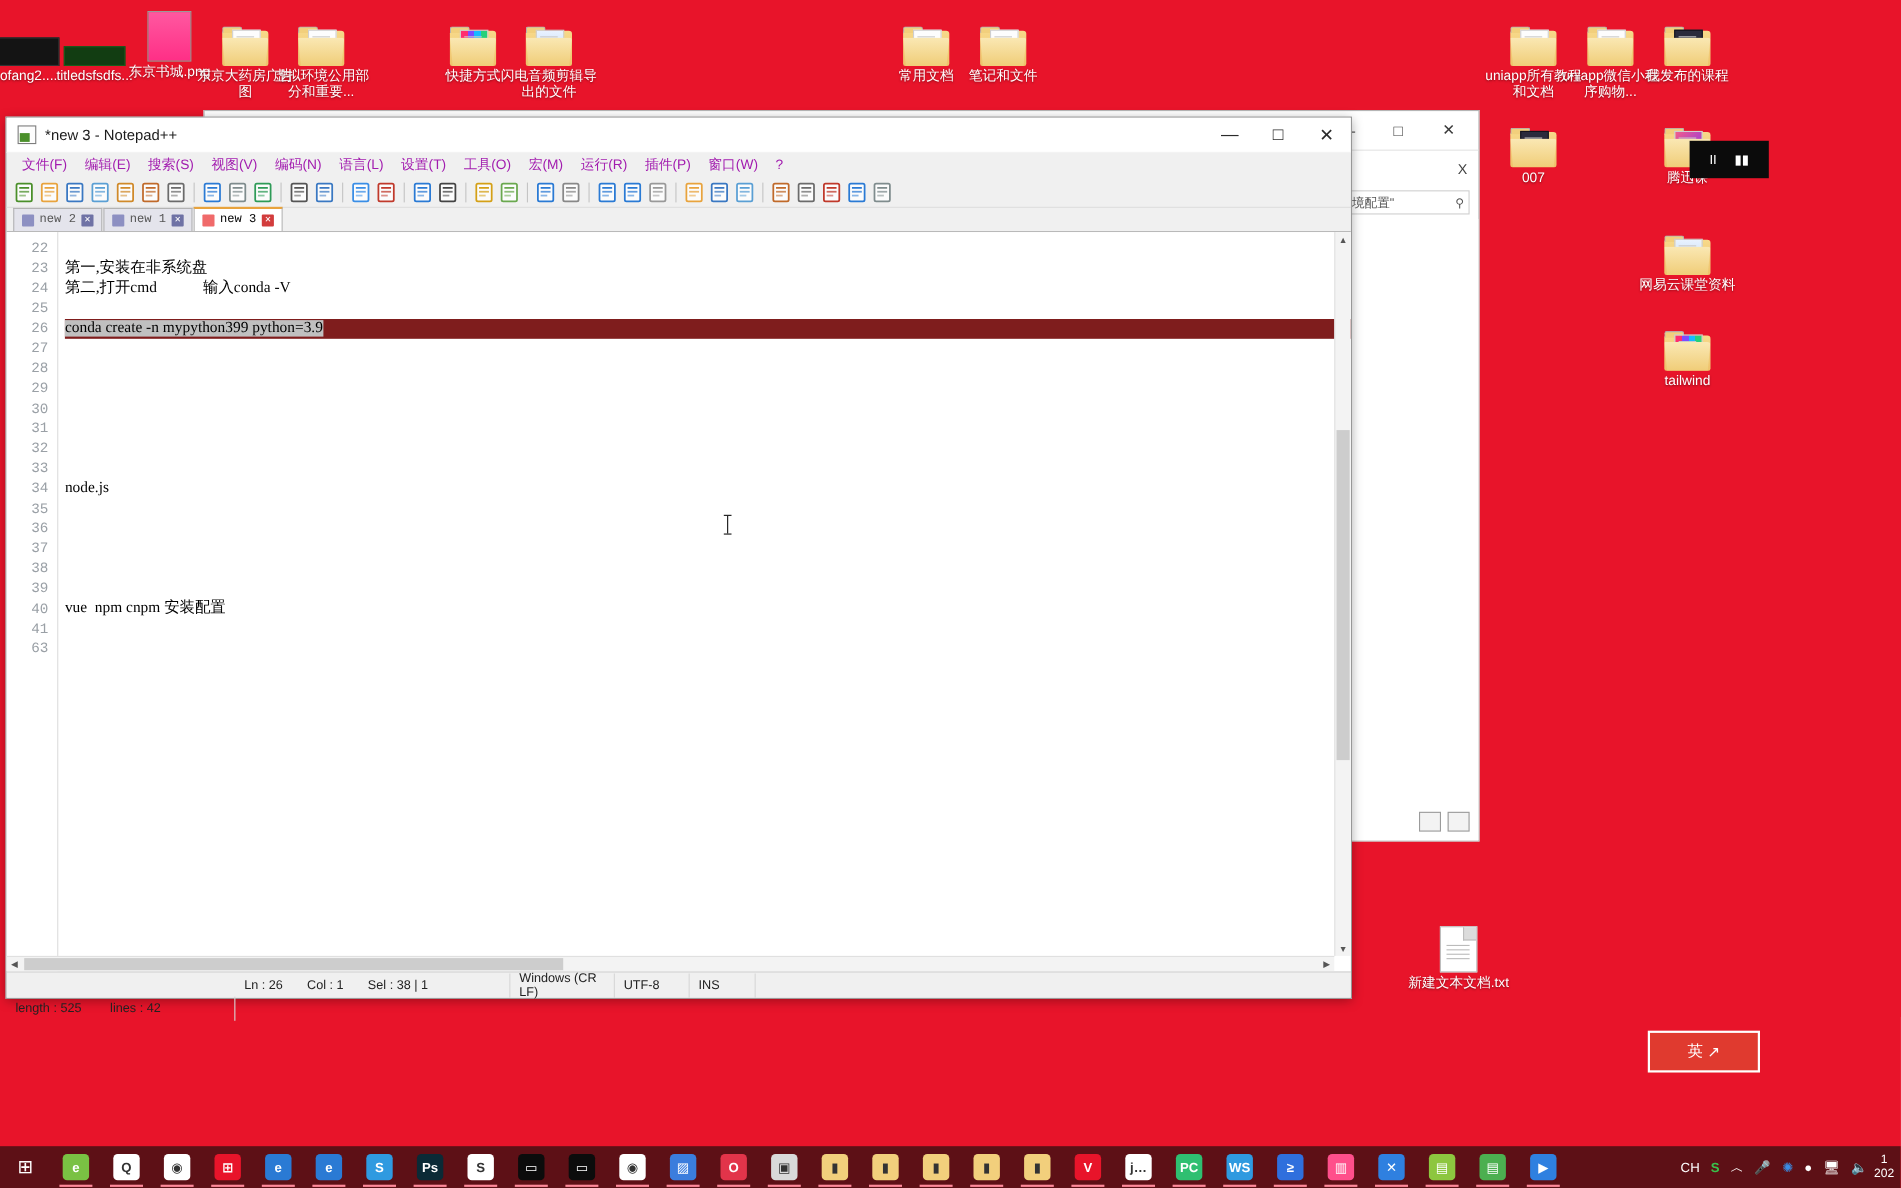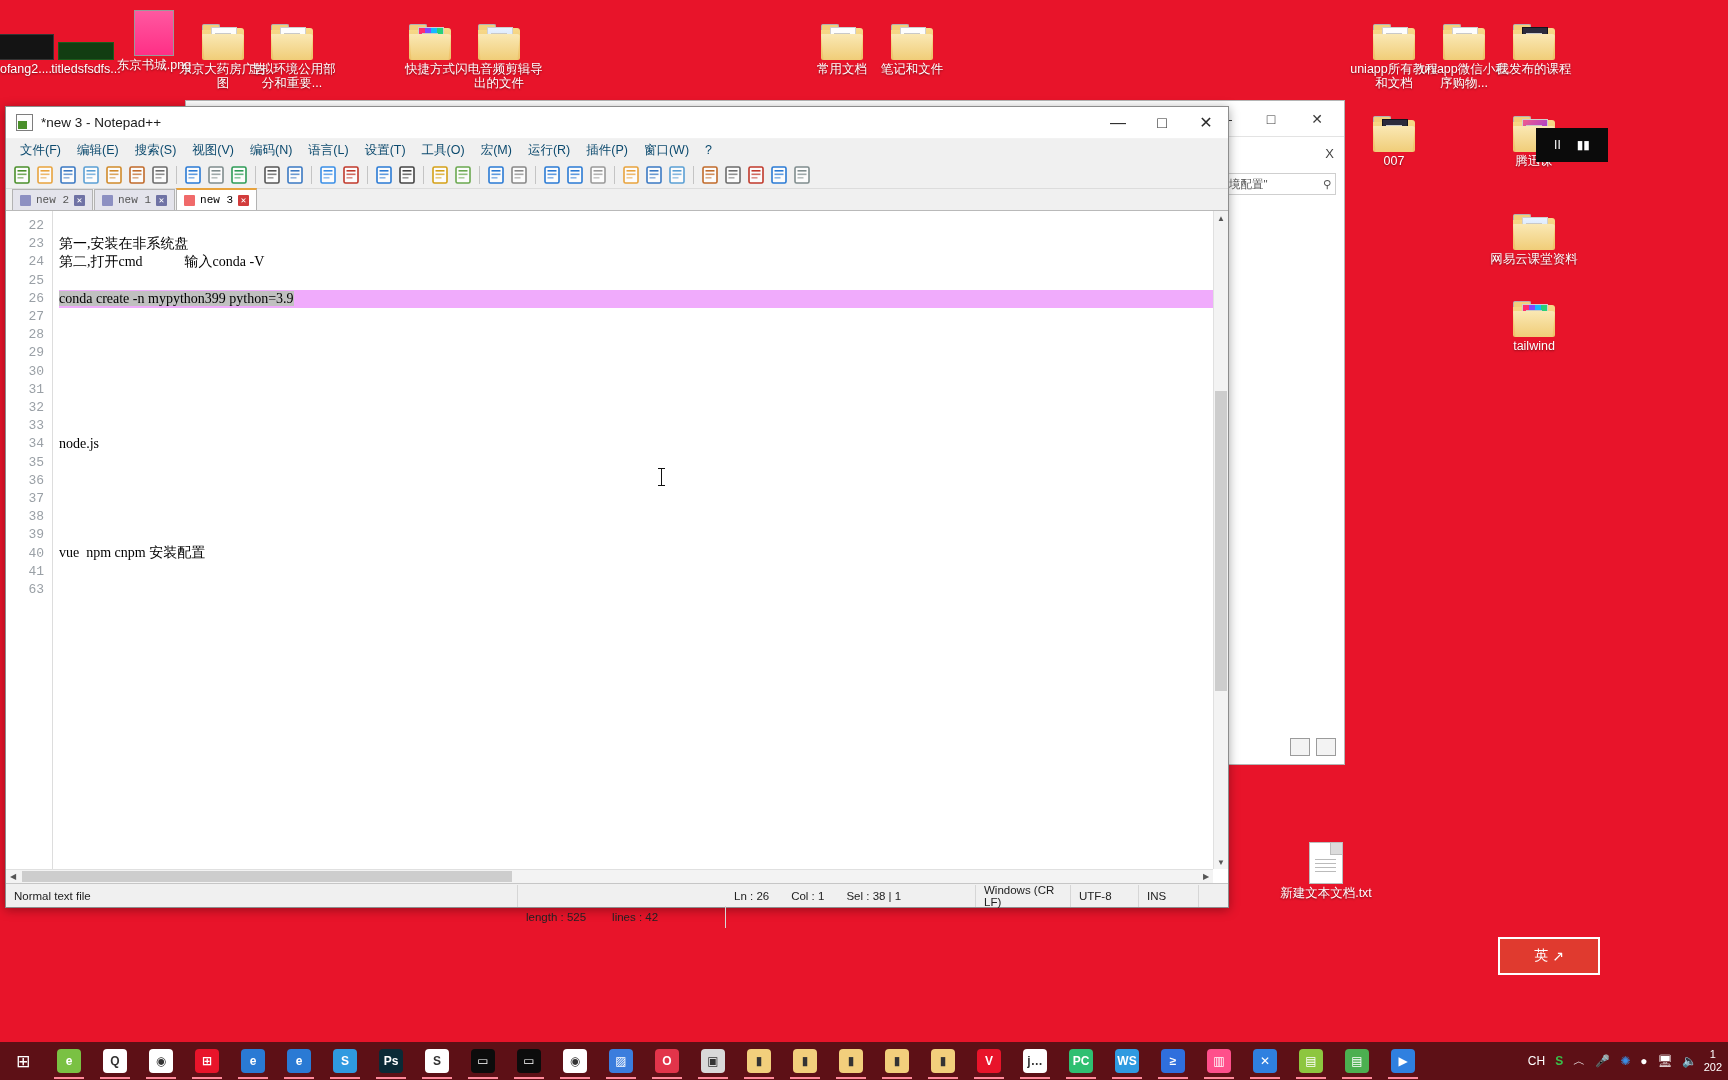--- a/index.html
+++ b/index.html
@@ -77,21 +77,21 @@
   .npp-title .app-ico { width: 17px; height: 17px; margin-right: 8px; position: relative;
                         background: #fdfdfd; border: 1px solid #7d7d7d; }
   .npp-title .app-ico::after { content: ""; position: absolute; left: 1px; top: 6px; width: 9px;
                                height: 8px; background: #4a8f2a; }
   .npp-title .t { font-size: 13.5px; color: #1b1b1b; }
   .npp-title .wc { margin-left: auto; display: flex; }
   .npp-title .wc > div { width: 44px; height: 31px; display: flex; align-items: center;
                          justify-content: center; color: #2b2b2b; }
 
   .npp-menu { height: 22px; background: #f0f0f0; display: flex; align-items: center;
-              padding-left: 6px; font-size: 12.5px; color: #0c4a6e; }
+              padding-left: 6px; font-size: 12.5px; color: #a21caf; }
   .npp-menu .mi { padding: 2px 8px; white-space: nowrap; }
 
   .npp-tools { height: 28px; background: #f0f0f0; display: flex; align-items: center;
                padding-left: 5px; gap: 1px; border-bottom: 1px solid #dcdcdc; }
   .tbi { width: 22px; height: 22px; border-radius: 2px; position: relative; display: inline-block; }
   .tbsep { width: 1px; height: 18px; background: #c4c4c4; margin: 0 4px; }
 
   .npp-tabs { height: 22px; background: #f0f0f0; display: flex; align-items: flex-end;
               padding-left: 6px; border-bottom: 1px solid #b9b9b9; }
   .tab { height: 21px; display: flex; align-items: center; gap: 5px; padding: 0 7px;
@@ -105,21 +105,21 @@
   .tab:not(.active) .x { background: #6f72a5; }
 
   .editor { flex: 1; display: flex; background: #fff; position: relative; overflow: hidden; }
   .gutter { width: 47px; background: #fff; border-right: 1px solid #ddd; text-align: right;
             padding: 6px 8px 0 0; font-family: "Liberation Mono","DejaVu Sans Mono",monospace;
             font-size: 13px; color: #9aa0a6; line-height: 18.2px; user-select: none; }
   .codearea { flex: 1; position: relative; padding: 6px 0 0 6px;
               font-family: Liberation Serif, serif;
               font-size: 14px; line-height: 18.2px; color: #000; white-space: pre; }
   .codearea .ln { height: 18.2px; }
-  .codearea .ln.cur { background: #f0abfc; }
+  .codearea .ln.cur { background: #7f1d1d; }
   .codearea .ln .sel { background: #c0c0c0; }
   .caret { position: absolute; left: 655px; top: 258px; width: 1px; height: 16px; background: #111; }
   .caret::before, .caret::after { content: ""; position: absolute; left: -3px; width: 7px; height: 1px; background: #111; }
   .caret::before { top: -1px; } .caret::after { bottom: -1px; }
 
   .vscroll { position: absolute; right: 0; top: 0; bottom: 14px; width: 15px; background: #f3f3f3;
              border-left: 1px solid #e0e0e0; }
   .vscroll .arrU, .vscroll .arrD { height: 14px; display: flex; align-items: center;
                                    justify-content: center; font-size: 8px; color: #555; }
   .vscroll .arrD { position: absolute; bottom: 0; left: 0; right: 0; }
@@ -653,21 +653,20 @@
       <div class="arrD">▼</div>
     </div>
     <div class="hscroll">
       <div class="arrL">◀</div>
       <div class="thumb"></div>
       <div class="arrR">▶</div>
     </div>
   </div>
 
   <div class="npp-status">
-    <div class="cell c1">Normal text file</div>
     <div class="cell c2">
       <span>length : 525</span>
       <span>lines : 42</span>
     </div>
     <div class="cell c3">
       <span>Ln : 26</span>
       <span>Col : 1</span>
       <span>Sel : 38 | 1</span>
     </div>
     <div class="cell c4">Windows (CR LF)</div>

